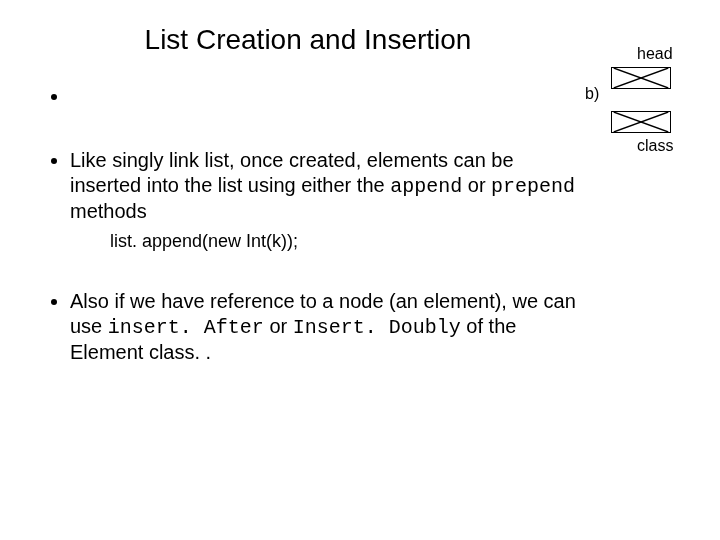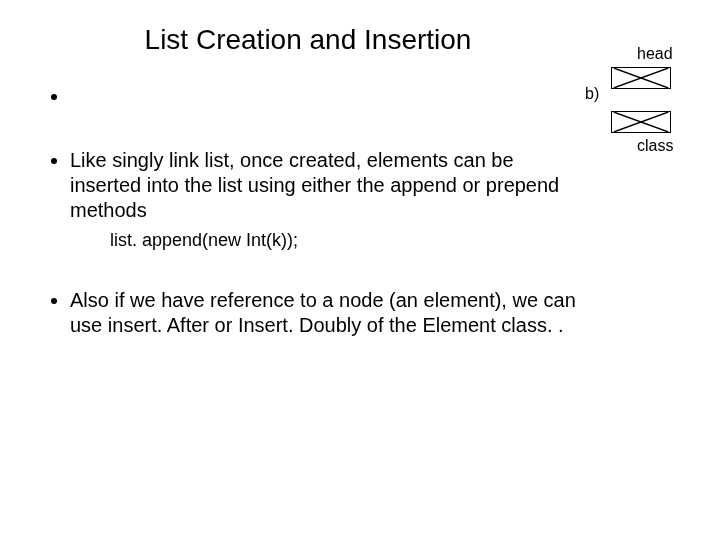--- a/index.html
+++ b/index.html
@@ -38,21 +38,21 @@
     font-size: 18px;
     font-weight: bold;
     margin: 8px 0 0 24px;
   }
   .codeB {
     font-size: 18px;
     margin: 6px 0 0 40px;
     line-height: 1.3;
   }
   .mono {
-    font-family: Liberation Sans, sans-serif;
+    font-family: Liberation Mono, monospace;
     text-align: center;
   }
   .gap { height: 58px; }
   .gap2 { height: 30px; }
 
   
   .diagram {
     position: absolute;
     top: 45px;
     left: 555px;

